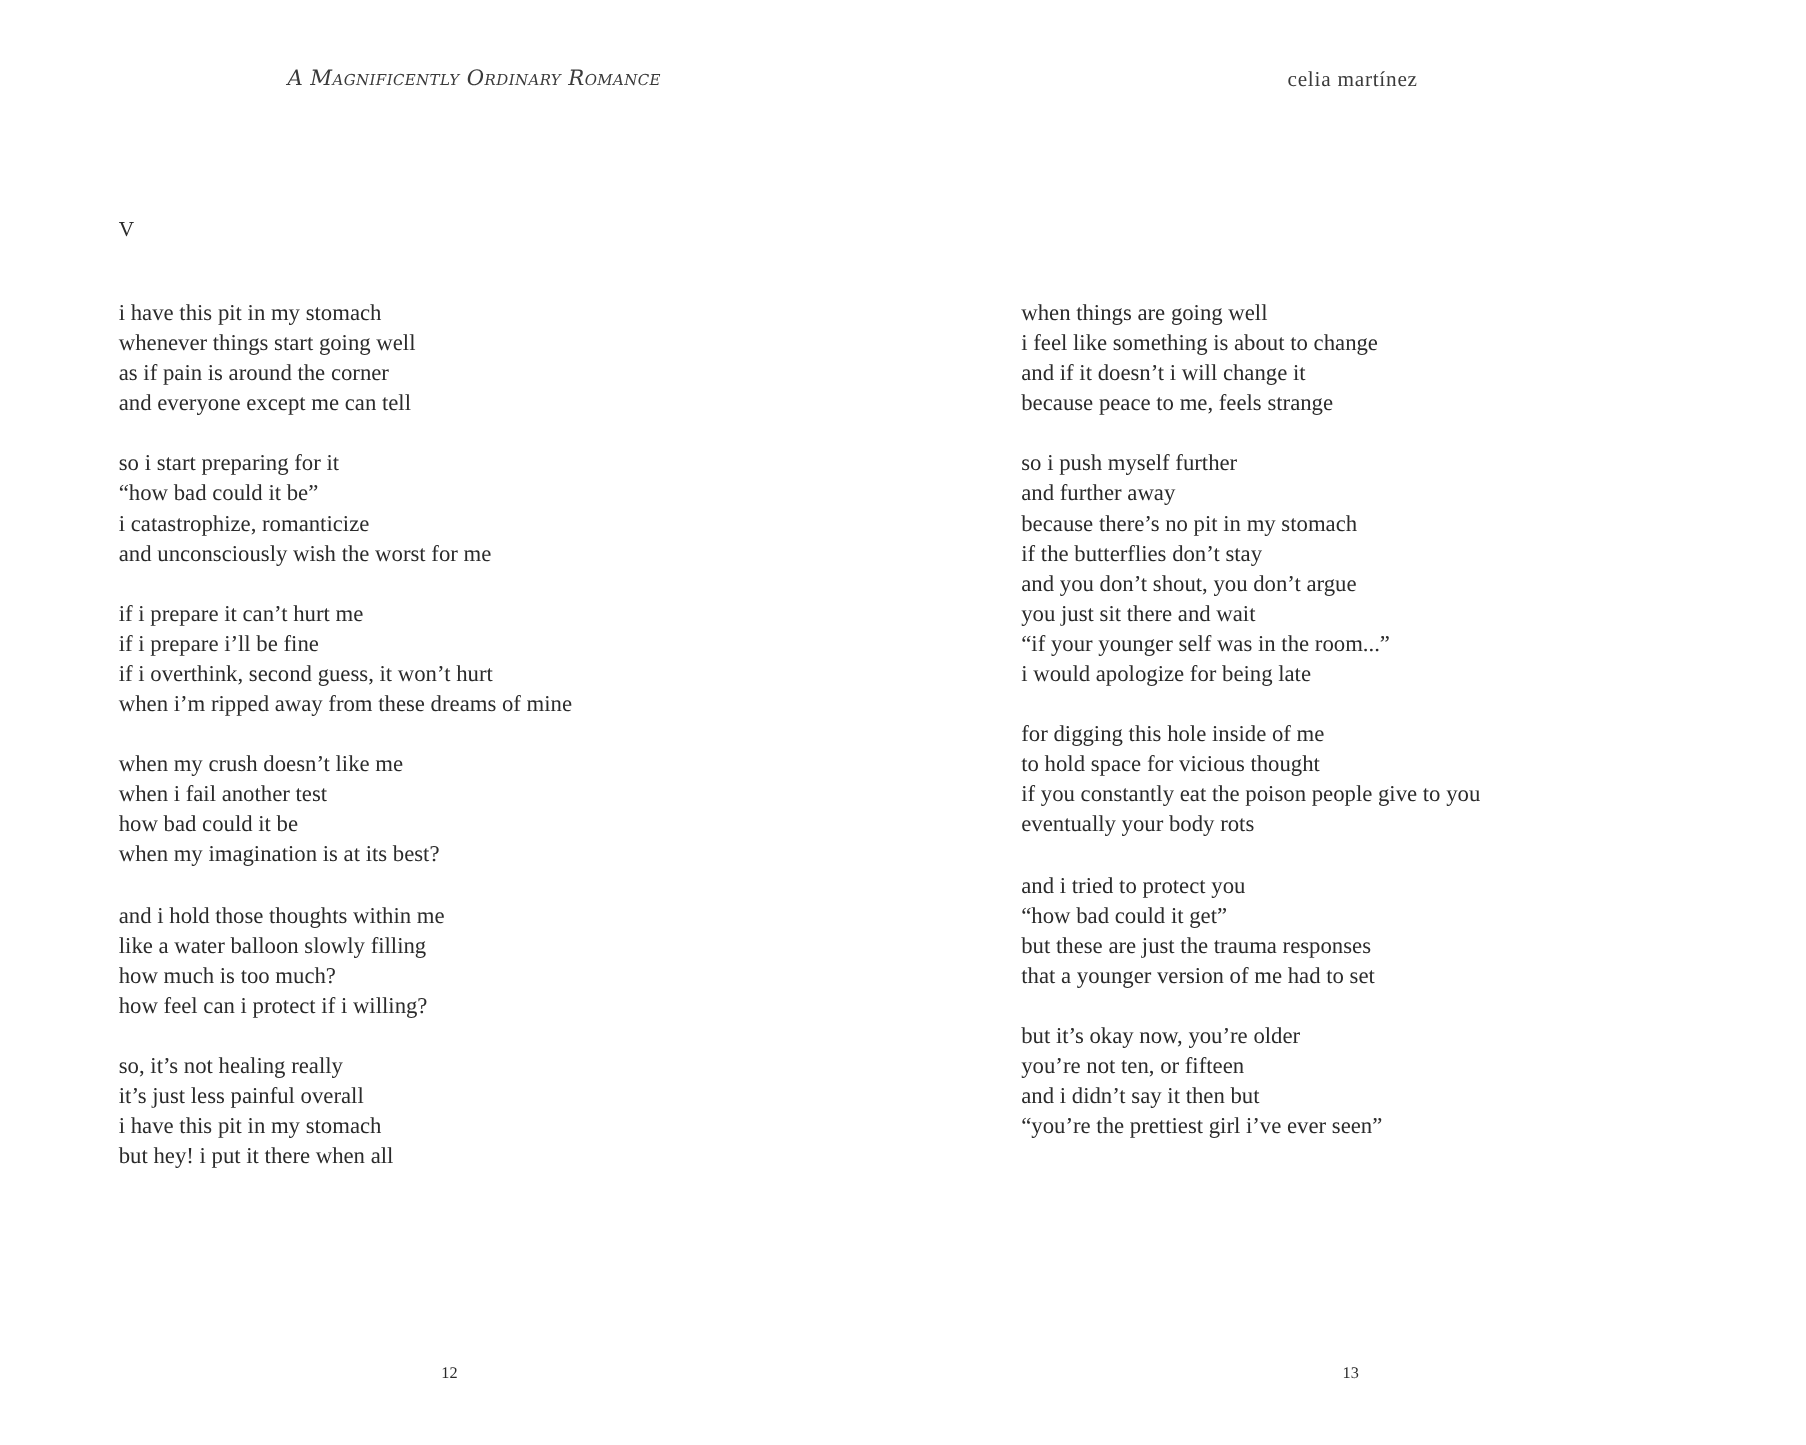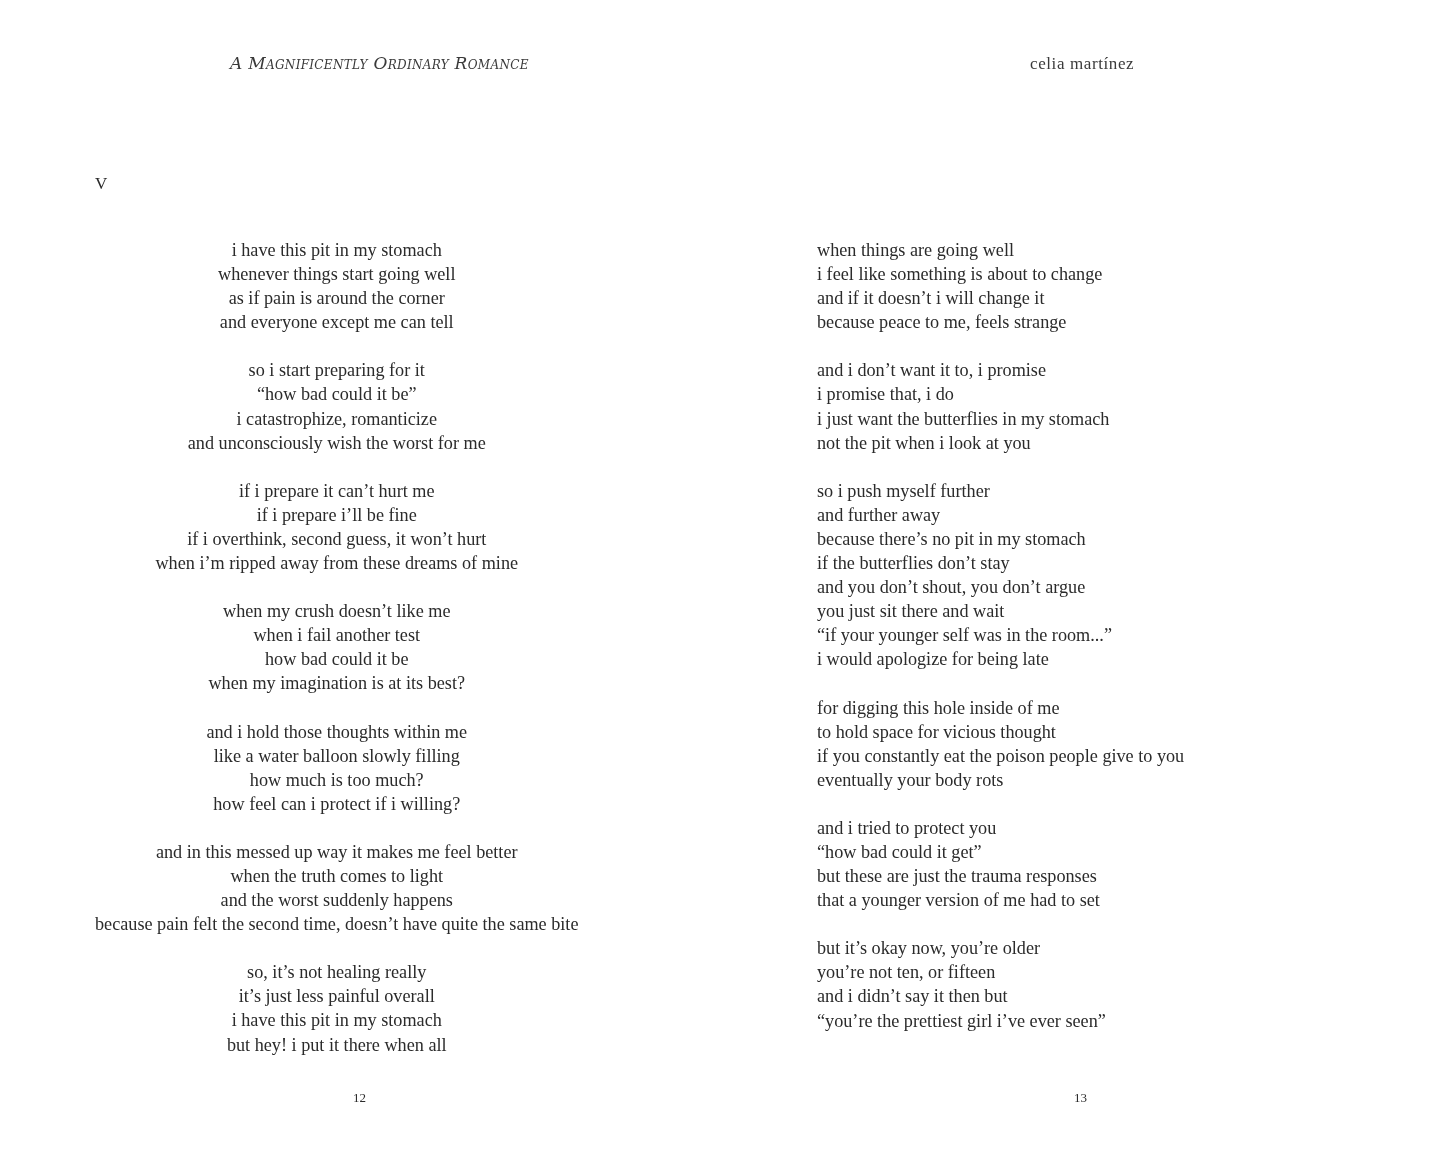--- a/index.html
+++ b/index.html
@@ -13,21 +13,21 @@
       position: relative;
       overflow: hidden;
       font-family: "Liberation Serif", "DejaVu Serif", serif;
       color: #2b2b2b;
     }
     .page {
       position: absolute;
       top: 0;
       height: 1156px;
     }
-    .page-left { left: 0; width: 722px; text-align: center; }
+    .page-left { left: 0; width: 722px; }
     .page-right { left: 722px; width: 723px; }
 
     .running-head-title {
       position: absolute;
       top: 53px;
       left: 230px;
       font-family: "DejaVu Serif", serif;
       font-variant: small-caps;
       font-style: italic;
       font-size: 17px;
@@ -112,49 +112,37 @@
         <span class="line">how bad could it be</span>
         <span class="line">when my imagination is at its best?</span>
       </div>
       <div class="stanza">
         <span class="line">and i hold those thoughts within me</span>
         <span class="line">like a water balloon slowly filling</span>
         <span class="line">how much is too much?</span>
         <span class="line">how feel can i protect if i willing?</span>
       </div>
       <div class="stanza">
-        <span class="line">and in this messed up way it makes me feel better</span>
-        <span class="line">when the truth comes to light</span>
-        <span class="line">and the worst suddenly happens</span>
-        <span class="line">because pain felt the second time, doesn’t have quite the same bite</span>
-      </div>
-      <div class="stanza">
         <span class="line">so, it’s not healing really</span>
         <span class="line">it’s just less painful overall</span>
         <span class="line">i have this pit in my stomach</span>
         <span class="line">but hey! i put it there when all</span>
       </div>
     </div>
   <div class="folio">12</div>
 </div>
 
 <div class="page page-right">
   <div class="running-head-author">celia martínez</div>
   <div class="poem">
       <div class="stanza">
         <span class="line">when things are going well</span>
         <span class="line">i feel like something is about to change</span>
         <span class="line">and if it doesn’t i will change it</span>
         <span class="line">because peace to me, feels strange</span>
-      </div>
-      <div class="stanza">
-        <span class="line">and i don’t want it to, i promise</span>
-        <span class="line">i promise that, i do</span>
-        <span class="line">i just want the butterflies in my stomach</span>
-        <span class="line">not the pit when i look at you</span>
       </div>
       <div class="stanza">
         <span class="line">so i push myself further</span>
         <span class="line">and further away</span>
         <span class="line">because there’s no pit in my stomach</span>
         <span class="line">if the butterflies don’t stay</span>
         <span class="line">and you don’t shout, you don’t argue</span>
         <span class="line">you just sit there and wait</span>
         <span class="line">“if your younger self was in the room...”</span>
         <span class="line">i would apologize for being late</span>

